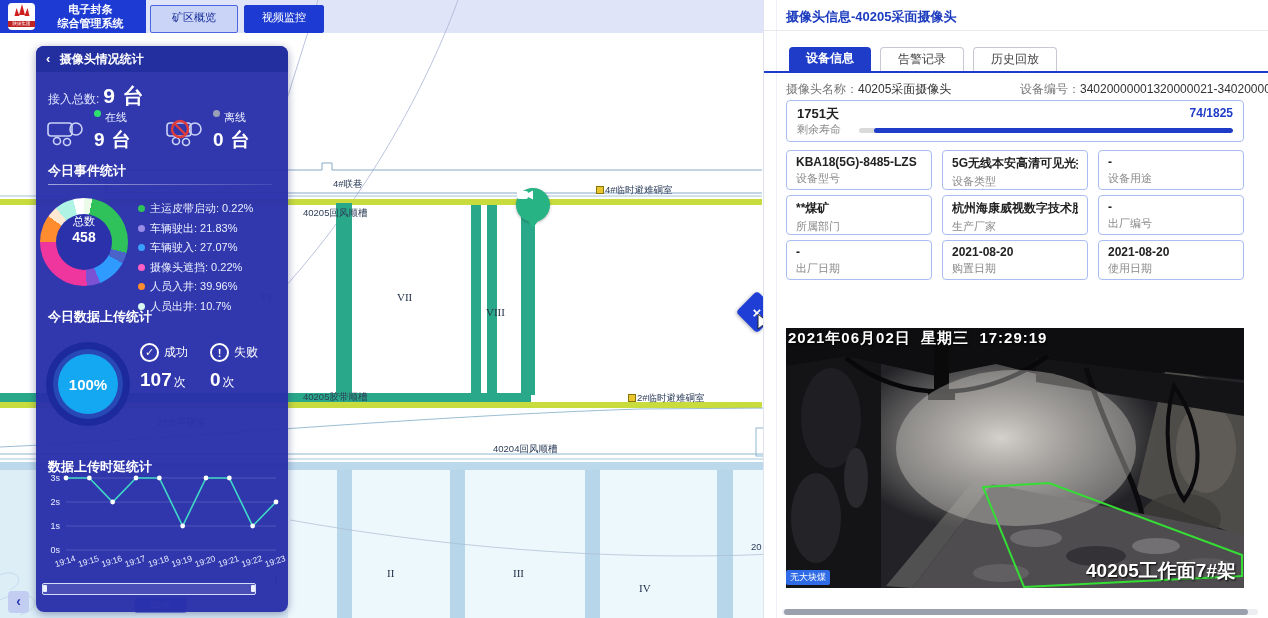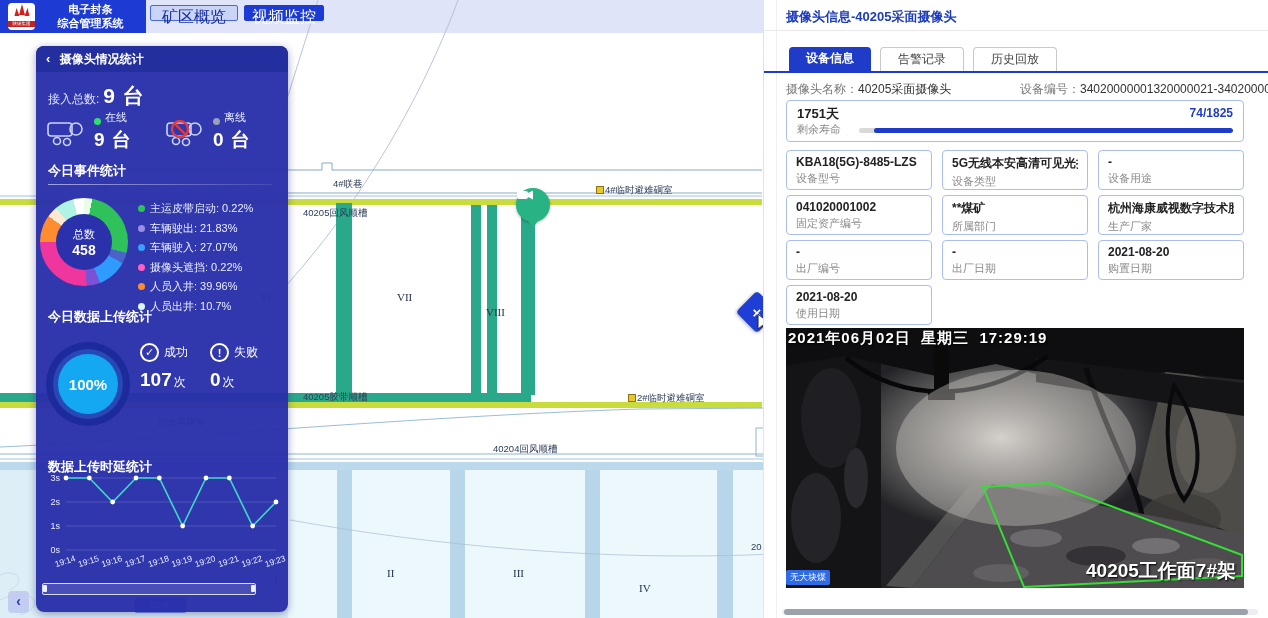--- a/index.html
+++ b/index.html
@@ -15,40 +15,40 @@
   .ylw{display:inline-block;width:8px;height:8px;background:#e8c62c;border:1px solid #8a7410;vertical-align:-1px;margin-right:1px}
   .scale-btn{position:absolute;left:134px;top:597px;width:53px;height:16px;background:#2b50c8;border:1px solid #7a90e0;border-radius:3px;color:#cdd8f5;font-size:9px;text-align:center;line-height:14px}
   .cam-marker{position:absolute;left:516px;top:188px;width:34px;height:34px;border-radius:50%;background:#27b383;display:flex;align-items:center;justify-content:center;box-shadow:0 1px 3px rgba(0,0,0,.3)}
   .cam-marker:after{content:"";position:absolute;left:12px;bottom:-6px;border-left:5px solid transparent;border-right:5px solid transparent;border-top:7px solid #27b383}
 
   
   .hdr-logo{position:absolute;left:0;top:0;width:146px;height:33px;background:#1d3bd2;display:flex;align-items:center}
   .logo-sq{width:27px;height:27px;background:#fff;border-radius:4px;margin-left:8px;display:flex;flex-direction:column;align-items:center;overflow:hidden}
   .logo-caption{font-size:4.5px;color:#fff;background:#c12222;width:100%;text-align:center;line-height:6px}
   .hdr-title{color:#fff;font-weight:bold;font-size:11px;line-height:1.25;text-align:center;flex:1}
-  .nav-btn{position:absolute;top:5px;height:16px;border-radius:2px;font-size:16px;text-align:center;line-height:22px;cursor:pointer}
+  .nav-btn{position:absolute;top:5px;height:28px;border-radius:2px;font-size:11px;text-align:center;line-height:22px;cursor:pointer}
   .nav-btn.inactive{left:150px;width:88px;background:#c9d4f6;border:1px solid #4a66e0;color:#1b2f9b}
   .nav-btn.active{left:244px;width:80px;background:#1d3bd2;border:1px solid #1d3bd2;color:#fff}
 
   
   .sidebar{position:absolute;left:36px;top:46px;width:252px;height:566px;background:rgba(42,49,170,.97);border-radius:8px;color:#fff;box-shadow:0 2px 8px rgba(20,25,90,.4)}
   .sb-header{position:absolute;left:0;top:0;width:252px;height:26px;background:#232f9f;border-radius:8px 8px 0 0;font-size:12px;font-weight:bold;line-height:26px;padding-left:10px;cursor:pointer}
   .sb-header .back{margin-right:6px;font-size:13px}
   .sb-total{position:absolute;left:12px;top:36px;font-size:12px;color:#dfe5ff}
   .sb-total b{font-size:21px;color:#fff;margin-left:4px;letter-spacing:1px}
   .sb-cams{position:absolute;left:8px;top:64px;width:238px;display:flex}
   .cam-col{flex:1;display:flex;align-items:center;gap:6px}
   .cam-txt{display:flex;flex-direction:column;gap:2px}
-  .dot-row{font-size:11px;color:#e8edff;display:flex;align-items:flex-end;gap:4px}
+  .dot-row{font-size:11px;color:#e8edff;display:flex;align-items:flex-start;gap:4px}
   .dot{width:7px;height:7px;border-radius:50%;display:inline-block}
   .cam-val{font-size:19px;font-weight:bold;letter-spacing:1px}
   .sb-sec{position:absolute;left:12px;font-size:13px;font-weight:bold;color:#fff}
   .divider{position:absolute;left:12px;top:138px;width:224px;height:1px;background:linear-gradient(90deg,rgba(255,255,255,.55),rgba(255,255,255,.1))}
   .donut{position:absolute;left:4px;top:152px;width:88px;height:88px;border-radius:50%}
-  .donut-hole{position:absolute;left:16px;top:16px;width:56px;height:56px;border-radius:50%;background:#2a31aa;display:flex;flex-direction:column;align-items:center;justify-content:center}
+  .donut-hole{position:absolute;left:16px;top:16px;width:56px;height:56px;border-radius:50%;background:#2a31aa;display:flex;flex-direction:column;align-items:center;}
   .donut-hole span{font-size:11px}
   .donut-hole b{font-size:14px}
   .legend{position:absolute;left:102px;top:155px;display:flex;flex-direction:column;gap:4.5px}
   .lg-row{display:flex;align-items:center;gap:5px;font-size:11px;color:#e9eeff;white-space:nowrap}
   .lg-row i{width:7px;height:7px;border-radius:50%;flex:none}
   .ring{position:absolute;left:10px;top:296px;width:84px;height:84px;border-radius:50%;background:#1c2a9c;display:flex;align-items:center;justify-content:center}
   .ring-in{width:60px;height:60px;border-radius:50%;background:#14a8f2;display:flex;align-items:center;justify-content:center;font-weight:bold;font-size:15px;box-shadow:0 0 0 5px rgba(60,130,230,.35)}
   .up-right{position:absolute;left:104px;top:288px;width:140px}
   .up-row1{font-size:12px;color:#e8edff}
   .up-row1 b{font-size:20px;color:#fff;margin:0 2px}
@@ -361,24 +361,20 @@
           <b>KBA18(5G)-8485-LZS</b>
           <span>设备型号</span>
         </div>
         <div class="card">
           <b>5G无线本安高清可见光摄像头</b>
           <span>设备类型</span>
         </div>
         <div class="card">
           <b>-</b>
           <span>设备用途</span>
-        </div>
-        <div class="card">
-          <b>041020001002</b>
-          <span>固定资产编号</span>
         </div>
         <div class="card">
           <b>**煤矿</b>
           <span>所属部门</span>
         </div>
         <div class="card">
           <b>杭州海康威视数字技术股份有...</b>
           <span>生产厂家</span>
         </div>
         <div class="card">

